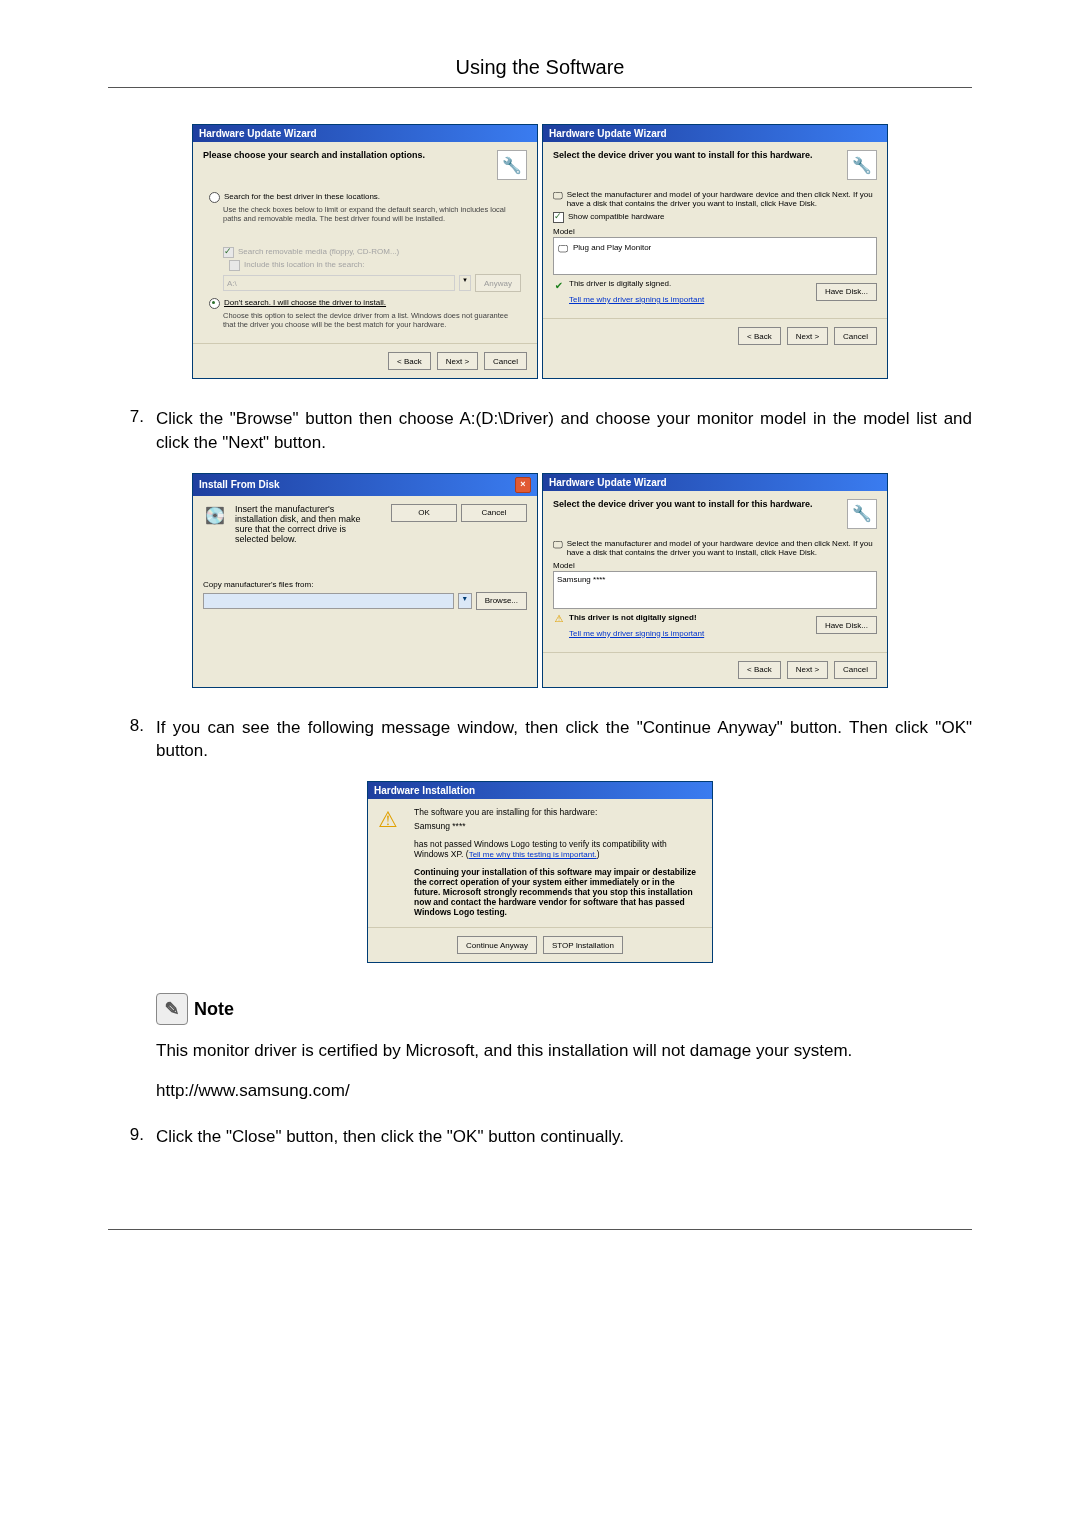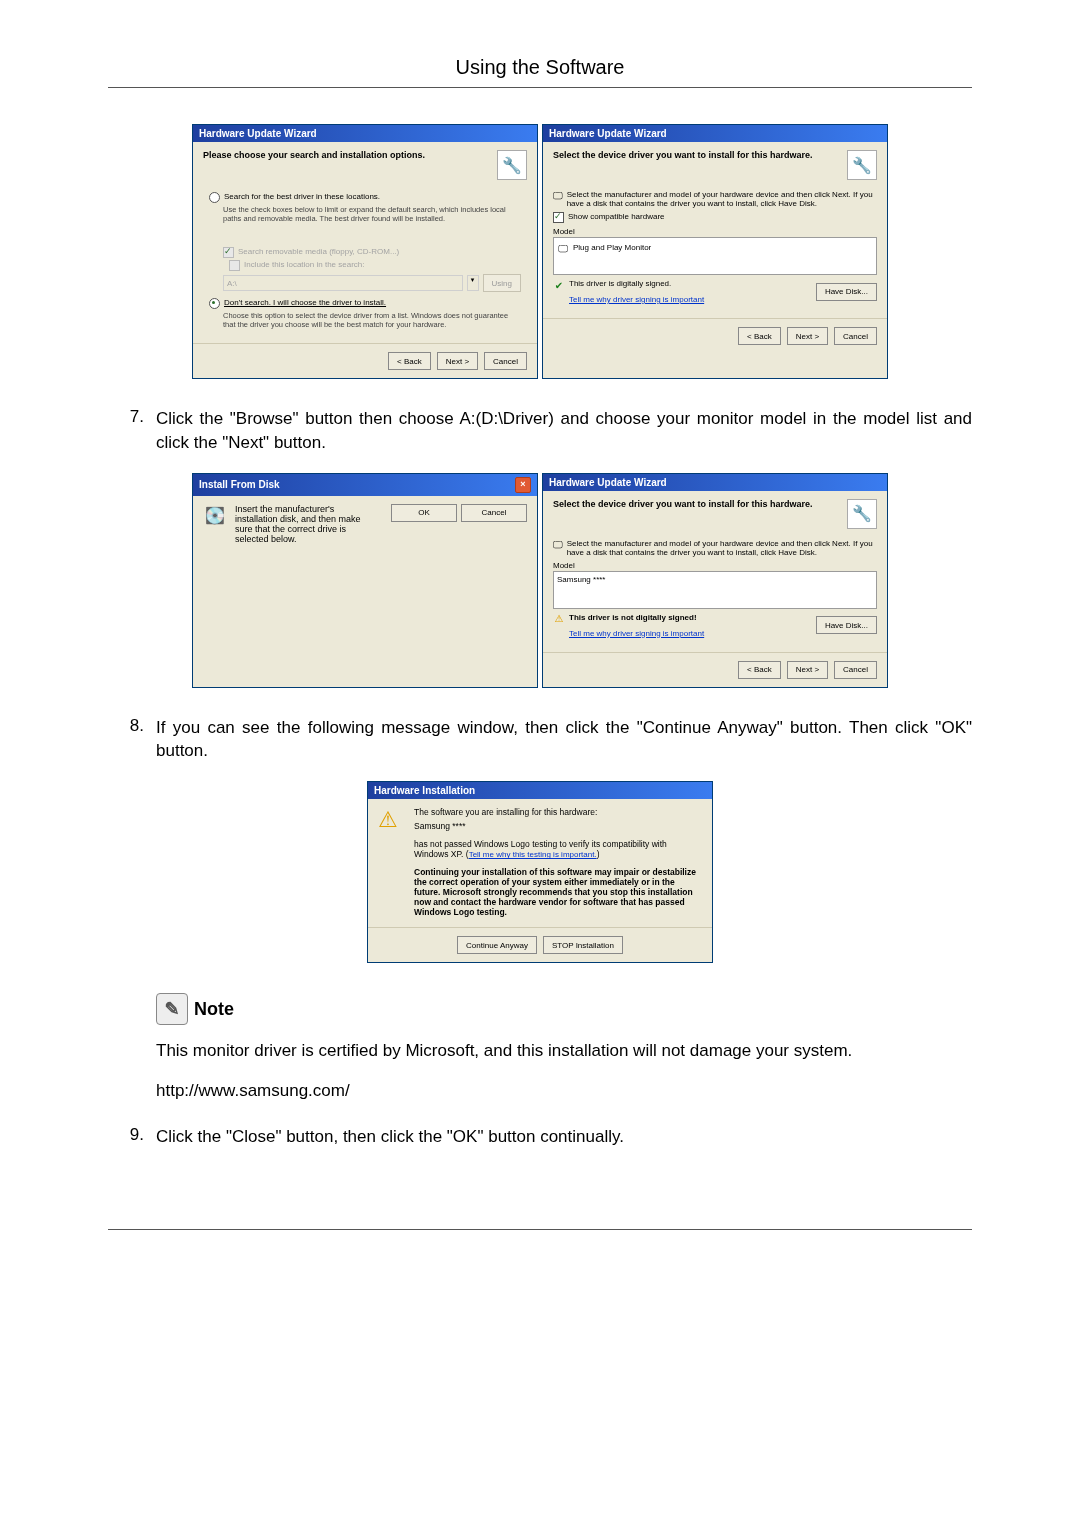--- a/index.html
+++ b/index.html
@@ -172,21 +172,21 @@
             <span class="chk dis on"></span>
             <span>Search removable media (floppy, CD-ROM...)</span>
           </div>
           <div class="check-row" style="margin-left:14px; color:#a4a4a4;padding-left:6px;">
             <span class="chk dis"></span>
             <span>Include this location in the search:</span>
           </div>
           <div class="field">
             <span class="input dis" style="width:160px;">A:\</span>
             <span style="width:10px; border:1px solid #cfcfcf; height:14px; background:#ece9d8; font-size:7px; text-align:center;">▾</span>
-            <span class="btn dis">Using</span>
+            <span class="btn dis">Anyway</span>
           </div>
           <div class="radio-row" style="margin-top:6px;">
             <span class="radio on"></span>
             <span class="underline-only">Don't search. I will choose the driver to install.</span>
           </div>
           <div class="subtext">Choose this option to select the device driver from a list. Windows does not guarantee that the driver you choose will be the best match for your hardware.</div>
         </div>
       </div>
       <div class="btn-row">
         <span class="btn">&lt; Back</span>
@@ -252,20 +252,28 @@
       </div>
       <div class="body-area">
         <div class="disk-row">
           <div class="disk-icon">💽</div>
           <div style="flex:1; font-size:9px;">Insert the manufacturer's installation disk, and then make sure that the correct drive is selected below.</div>
           <div class="disk-btns">
             <span class="btn" style="width:48px; justify-content:center;">OK</span>
             <span class="btn" style="width:48px; justify-content:center;">Cancel</span>
           </div>
         </div>
+        <div class="copy-from">
+          <div class="lbl-sm">Copy manufacturer's files from:</div>
+          <div class="field" style="margin-left:0;">
+            <span class="input" style="background:#dbe8f7; width:200px;"></span>
+            <span style="width:12px; border:1px solid #9b9b9b; height:14px; background:#dbe8f7; font-size:8px; text-align:center; color:#003c74;">▾</span>
+            <span class="btn">Browse...</span>
+          </div>
+        </div>
       </div>
     </div>
 
     <div class="dialog">
       <div class="titlebar">
         <span>Hardware Update Wizard</span>
       </div>
       <div class="body-area">
         <div class="header-row">
           <div class="title-txt">Select the device driver you want to install for this hardware.</div>

